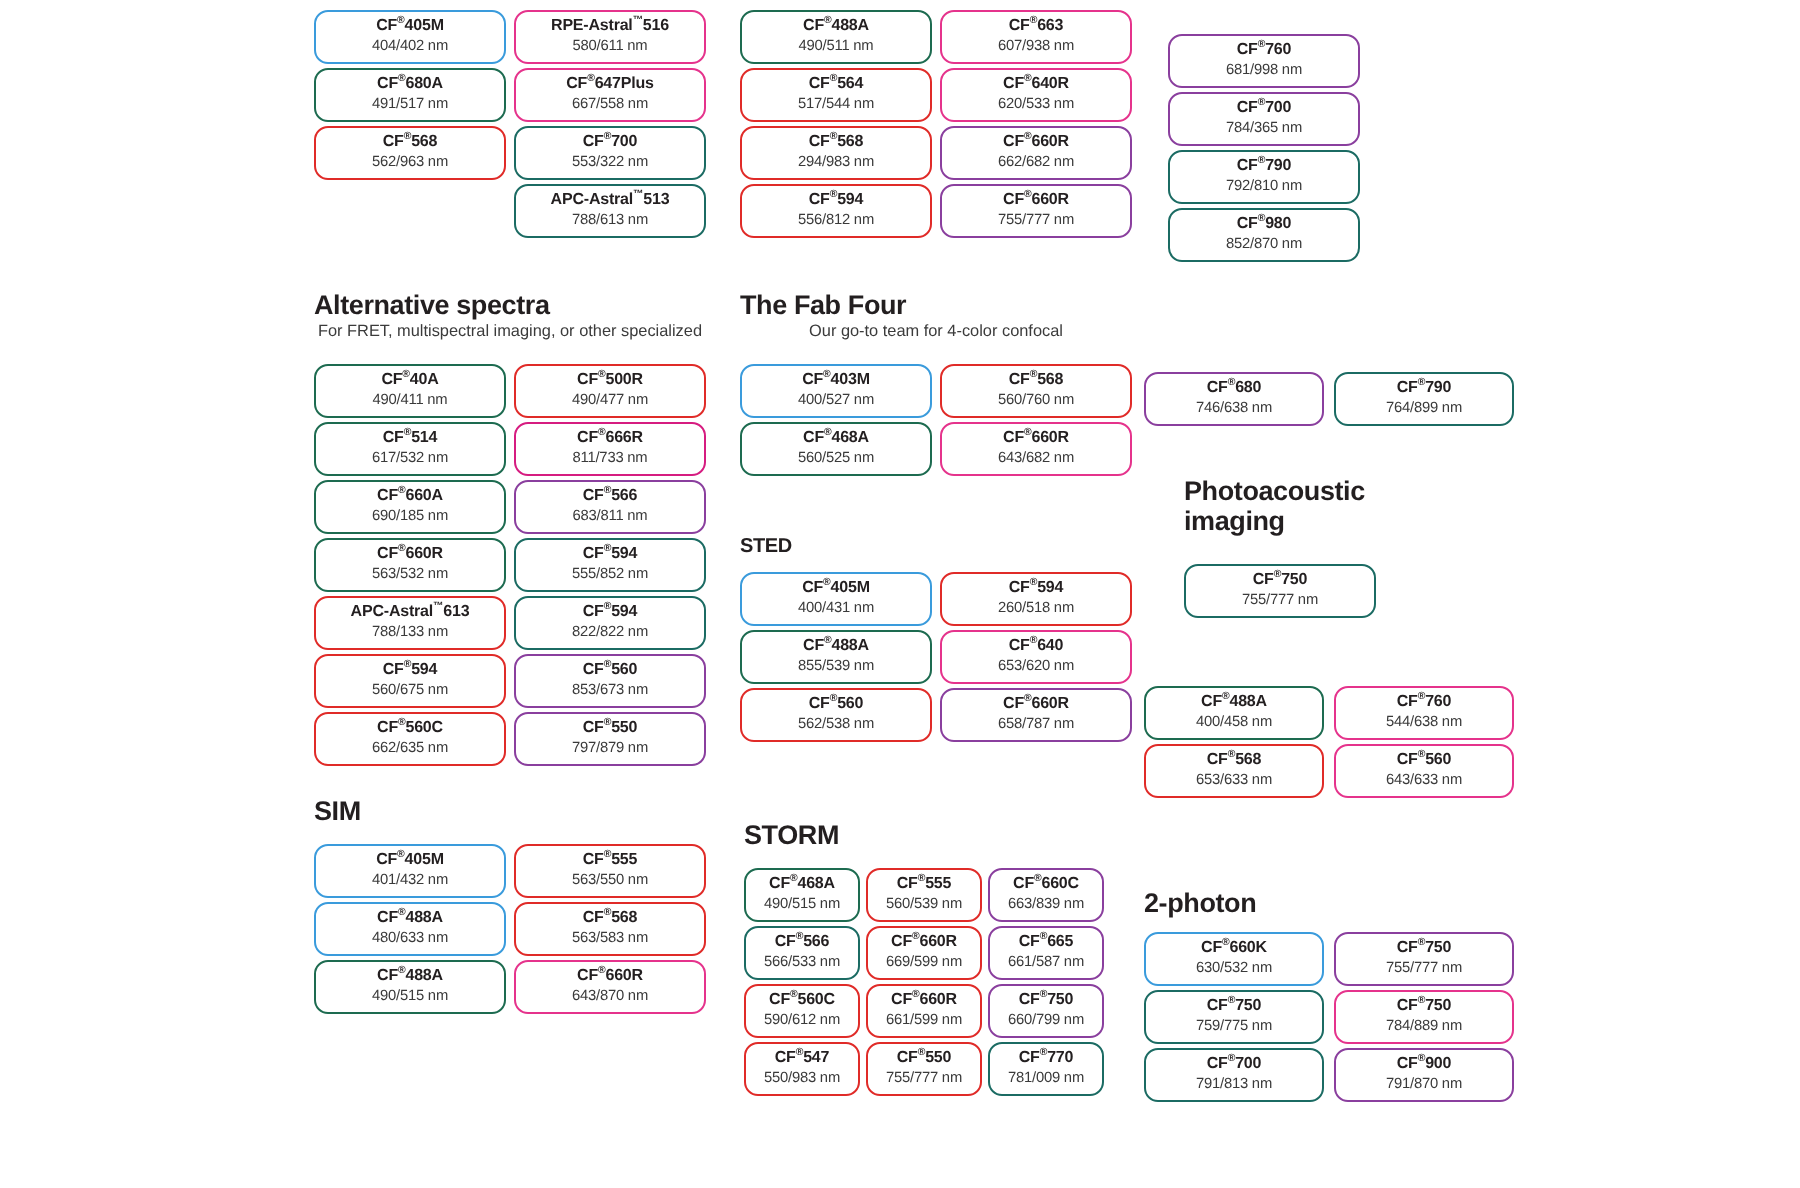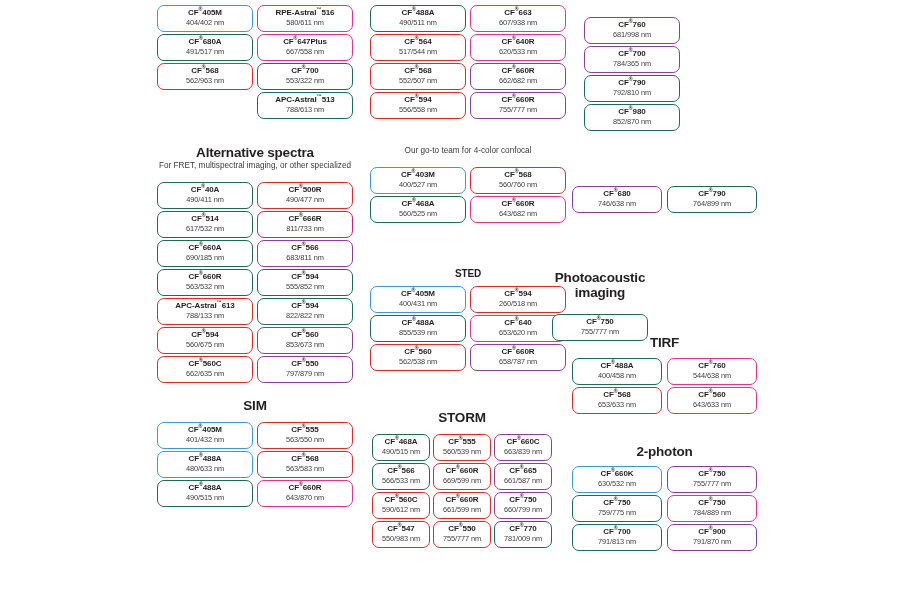--- a/index.html
+++ b/index.html
@@ -14,21 +14,20 @@
     font-family: "Liberation Sans", sans-serif;
     color: #231f20;
     overflow: hidden;
   }
 
   .group {
     position: absolute;
   }
 
   .sect-title {
-    text-align: center;
     font-weight: bold;
     color: #231f20;
     letter-spacing: -0.2px;
   }
   .sect-sub {
     text-align: center;
     font-size: 8.2px;
     color: #3b3b3b;
     margin-top: 1px;
   }
@@ -118,25 +117,25 @@
           <div class="chip" style="width: 96px; height: 27px; border-color: rgb(29, 107, 80);">
             <div class="nm">CF<sup>®</sup>488A</div>
             <div class="ex">490/511 nm</div>
           </div>
           <div class="chip" style="width: 96px; height: 27px; border-color: rgb(224, 43, 40);">
             <div class="nm">CF<sup>®</sup>564</div>
             <div class="ex">517/544 nm</div>
           </div>
           <div class="chip" style="width: 96px; height: 27px; border-color: rgb(224, 43, 40);">
             <div class="nm">CF<sup>®</sup>568</div>
-            <div class="ex">552/507 nm</div>
+            <div class="ex">294/983 nm</div>
           </div>
           <div class="chip" style="width: 96px; height: 27px; border-color: rgb(224, 43, 40);">
             <div class="nm">CF<sup>®</sup>594</div>
-            <div class="ex">556/558 nm</div>
+            <div class="ex">556/812 nm</div>
           </div>
         </div>
         <div class="col" style="gap: 2px;">
           <div class="chip" style="width: 96px; height: 27px; border-color: rgb(229, 51, 140);">
             <div class="nm">CF<sup>®</sup>663</div>
             <div class="ex">607/938 nm</div>
           </div>
           <div class="chip" style="width: 96px; height: 27px; border-color: rgb(229, 51, 140);">
             <div class="nm">CF<sup>®</sup>640R</div>
             <div class="ex">620/533 nm</div>
@@ -234,20 +233,21 @@
             <div class="ex">853/673 nm</div>
           </div>
           <div class="chip" style="width: 96px; height: 27px; border-color: rgb(138, 63, 158);">
             <div class="nm">CF<sup>®</sup>550</div>
             <div class="ex">797/879 nm</div>
           </div>
         </div>
       </div>
     </div>
     <div class="group" style="left: 370px; top: 145px;">
+      <div class="sect-title" style="font-size: 13.5px;">The Fab Four</div>
       <div class="sect-sub">Our go-to team for 4-color confocal</div>
       <div class="cols" style="gap: 4px; margin-top: 12.125px;">
         <div class="col" style="gap: 2px;">
           <div class="chip" style="width: 96px; height: 27px; border-color: rgb(58, 155, 220);">
             <div class="nm">CF<sup>®</sup>403M</div>
             <div class="ex">400/527 nm</div>
           </div>
           <div class="chip" style="width: 96px; height: 27px; border-color: rgb(29, 107, 80);">
             <div class="nm">CF<sup>®</sup>468A</div>
             <div class="ex">560/525 nm</div>
@@ -307,33 +307,32 @@
           </div>
         </div>
         <div class="col" style="gap: 2px;">
           <div class="chip" style="width: 90px; height: 27px; border-color: rgb(27, 107, 99);">
             <div class="nm">CF<sup>®</sup>790</div>
             <div class="ex">764/899 nm</div>
           </div>
         </div>
       </div>
     </div>
-    <div class="group" style="left: 552px; top: 238px; margin-top: 32px;">
+    <div class="group" style="left: 592px; top: 238px;">
       <div class="sect-title" style="font-size: 13.5px;">Photoacoustic<div>imaging</div></div>
       <div class="cols" style="gap: 4px; justify-content: center; margin-top: 14.3px;">
         <div class="col" style="gap: 2px;">
           <div class="chip" style="width: 96px; height: 27px; border-color: rgb(27, 107, 99);">
             <div class="nm">CF<sup>®</sup>750</div>
             <div class="ex">755/777 nm</div>
           </div>
         </div>
       </div>
     </div>
     <div class="group" style="left: 572px; top: 335px;">
-      <div class="sect-title" style="font-size: 13.5px;">TIRF</div>
       <div class="cols" style="gap: 5px; margin-top: 8.125px;">
         <div class="col" style="gap: 2px;">
           <div class="chip" style="width: 90px; height: 27px; border-color: rgb(29, 107, 80);">
             <div class="nm">CF<sup>®</sup>488A</div>
             <div class="ex">400/458 nm</div>
           </div>
           <div class="chip" style="width: 90px; height: 27px; border-color: rgb(224, 43, 40);">
             <div class="nm">CF<sup>®</sup>568</div>
             <div class="ex">653/633 nm</div>
           </div>

